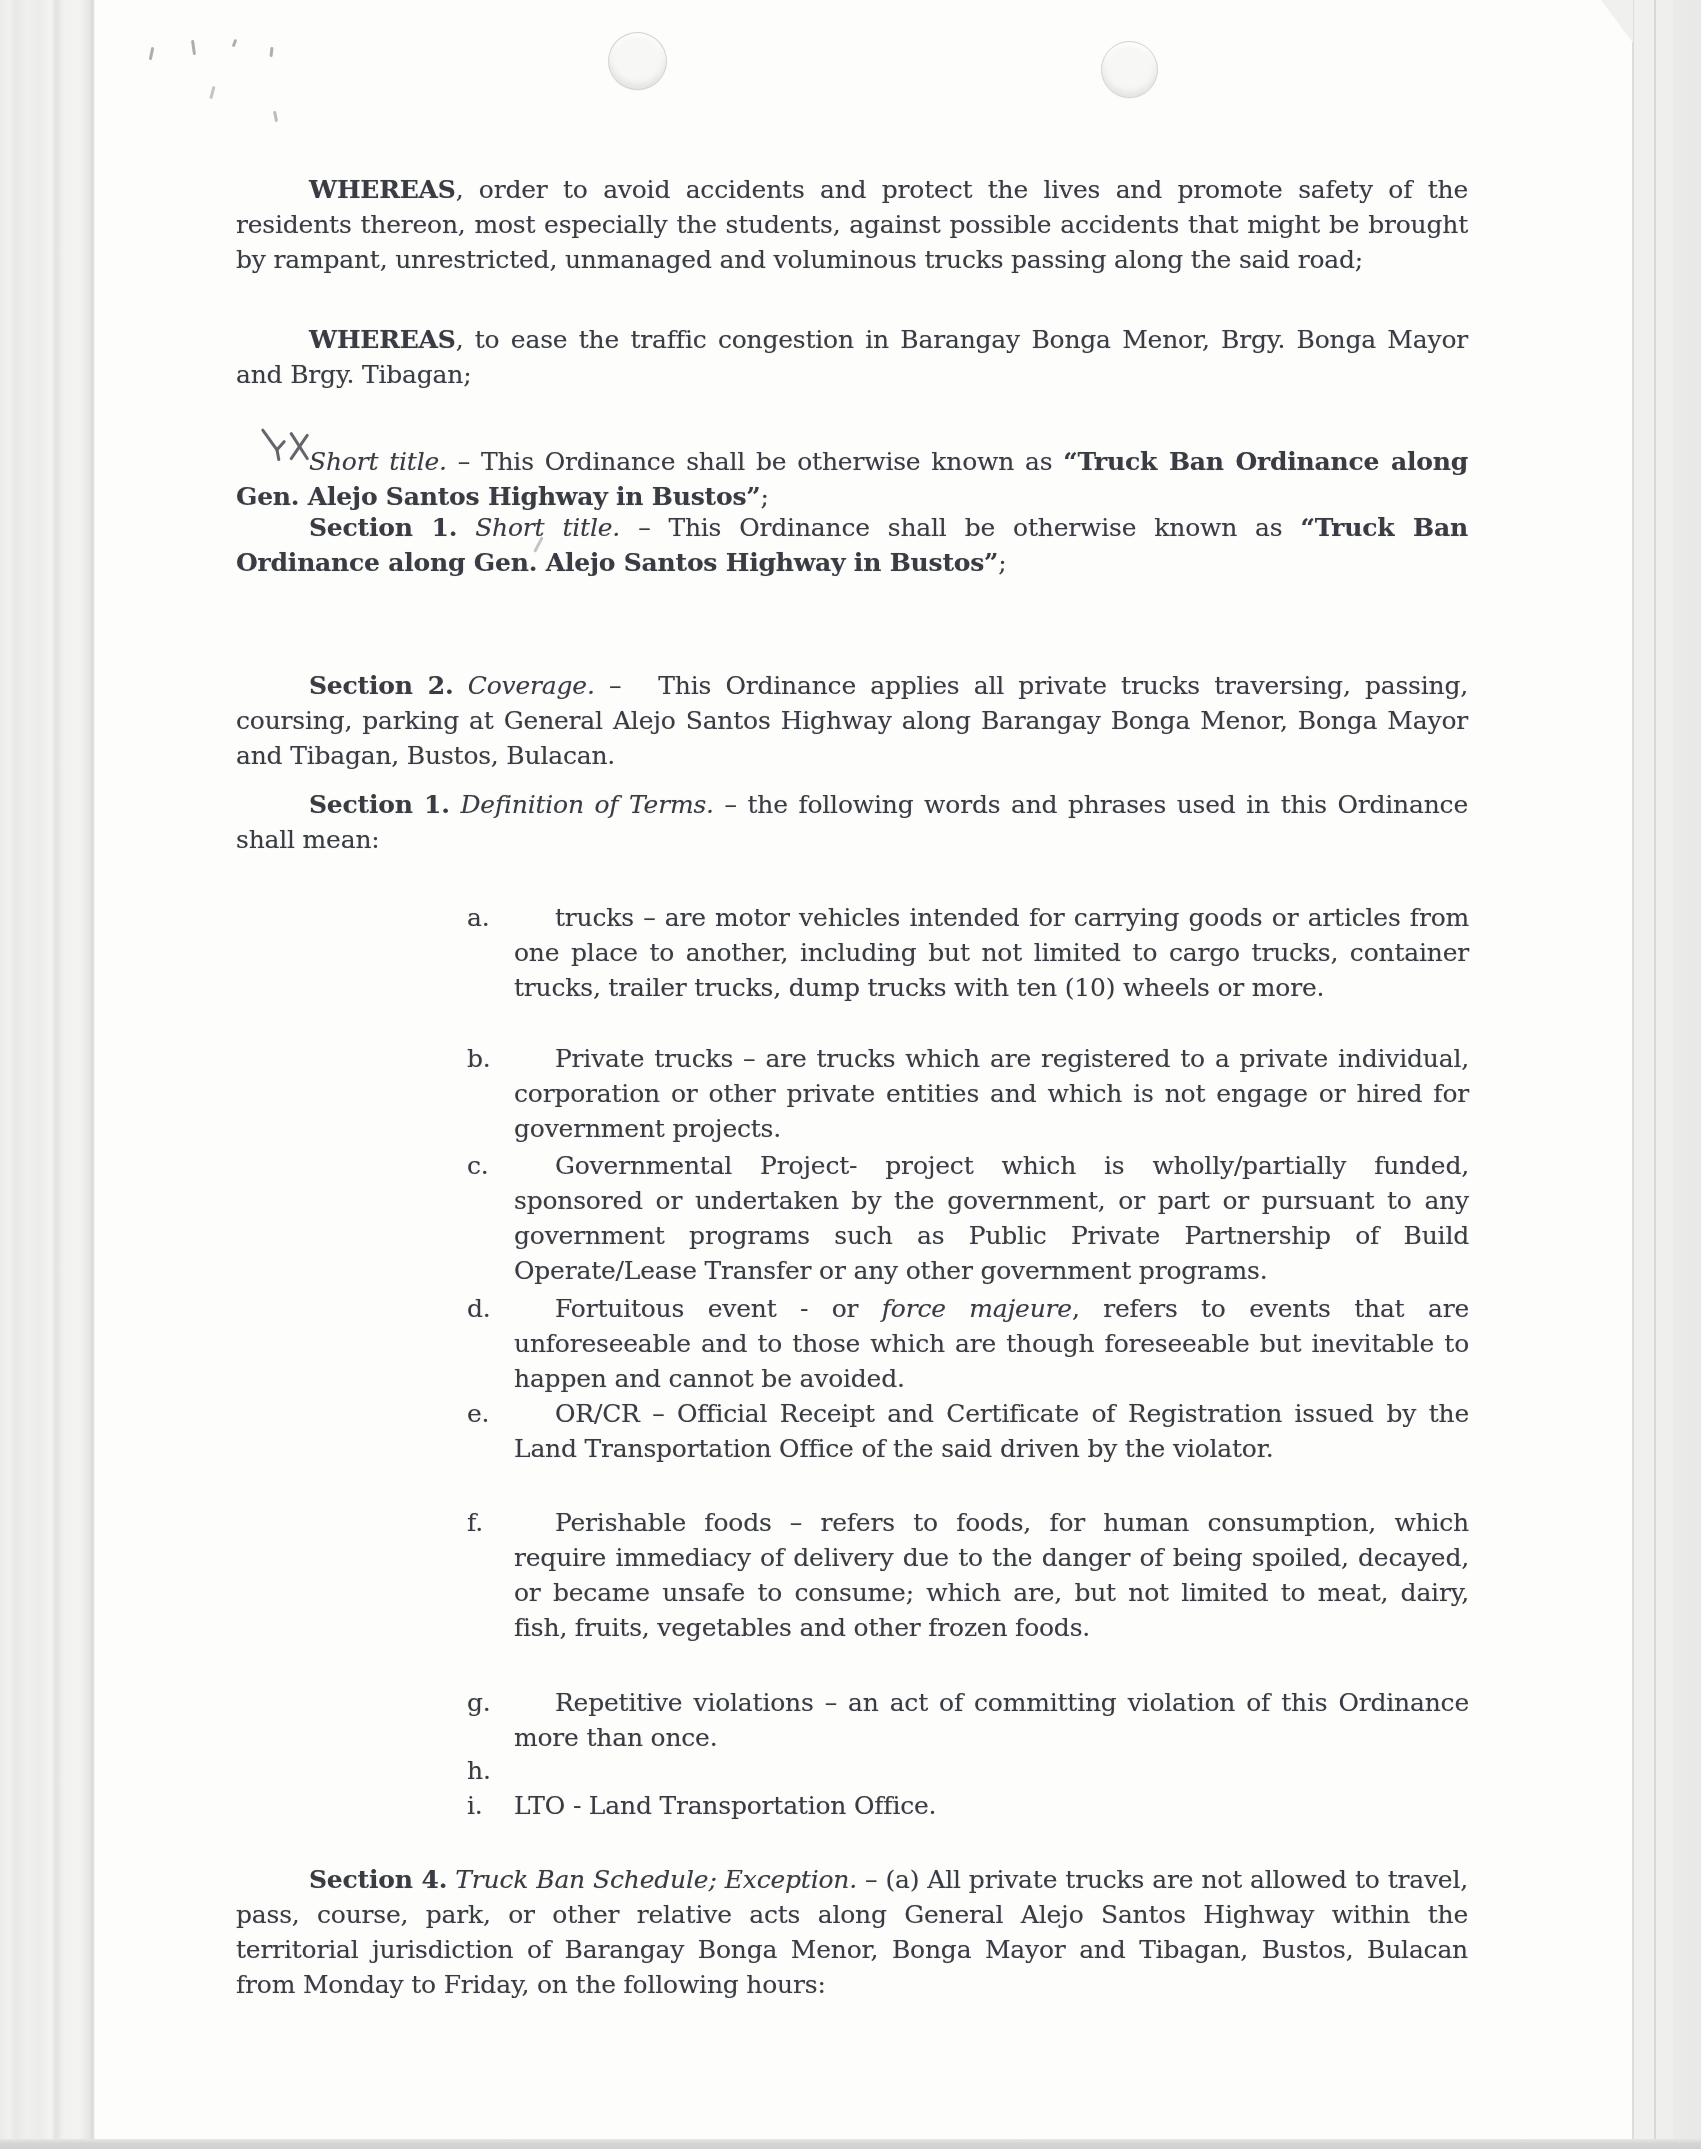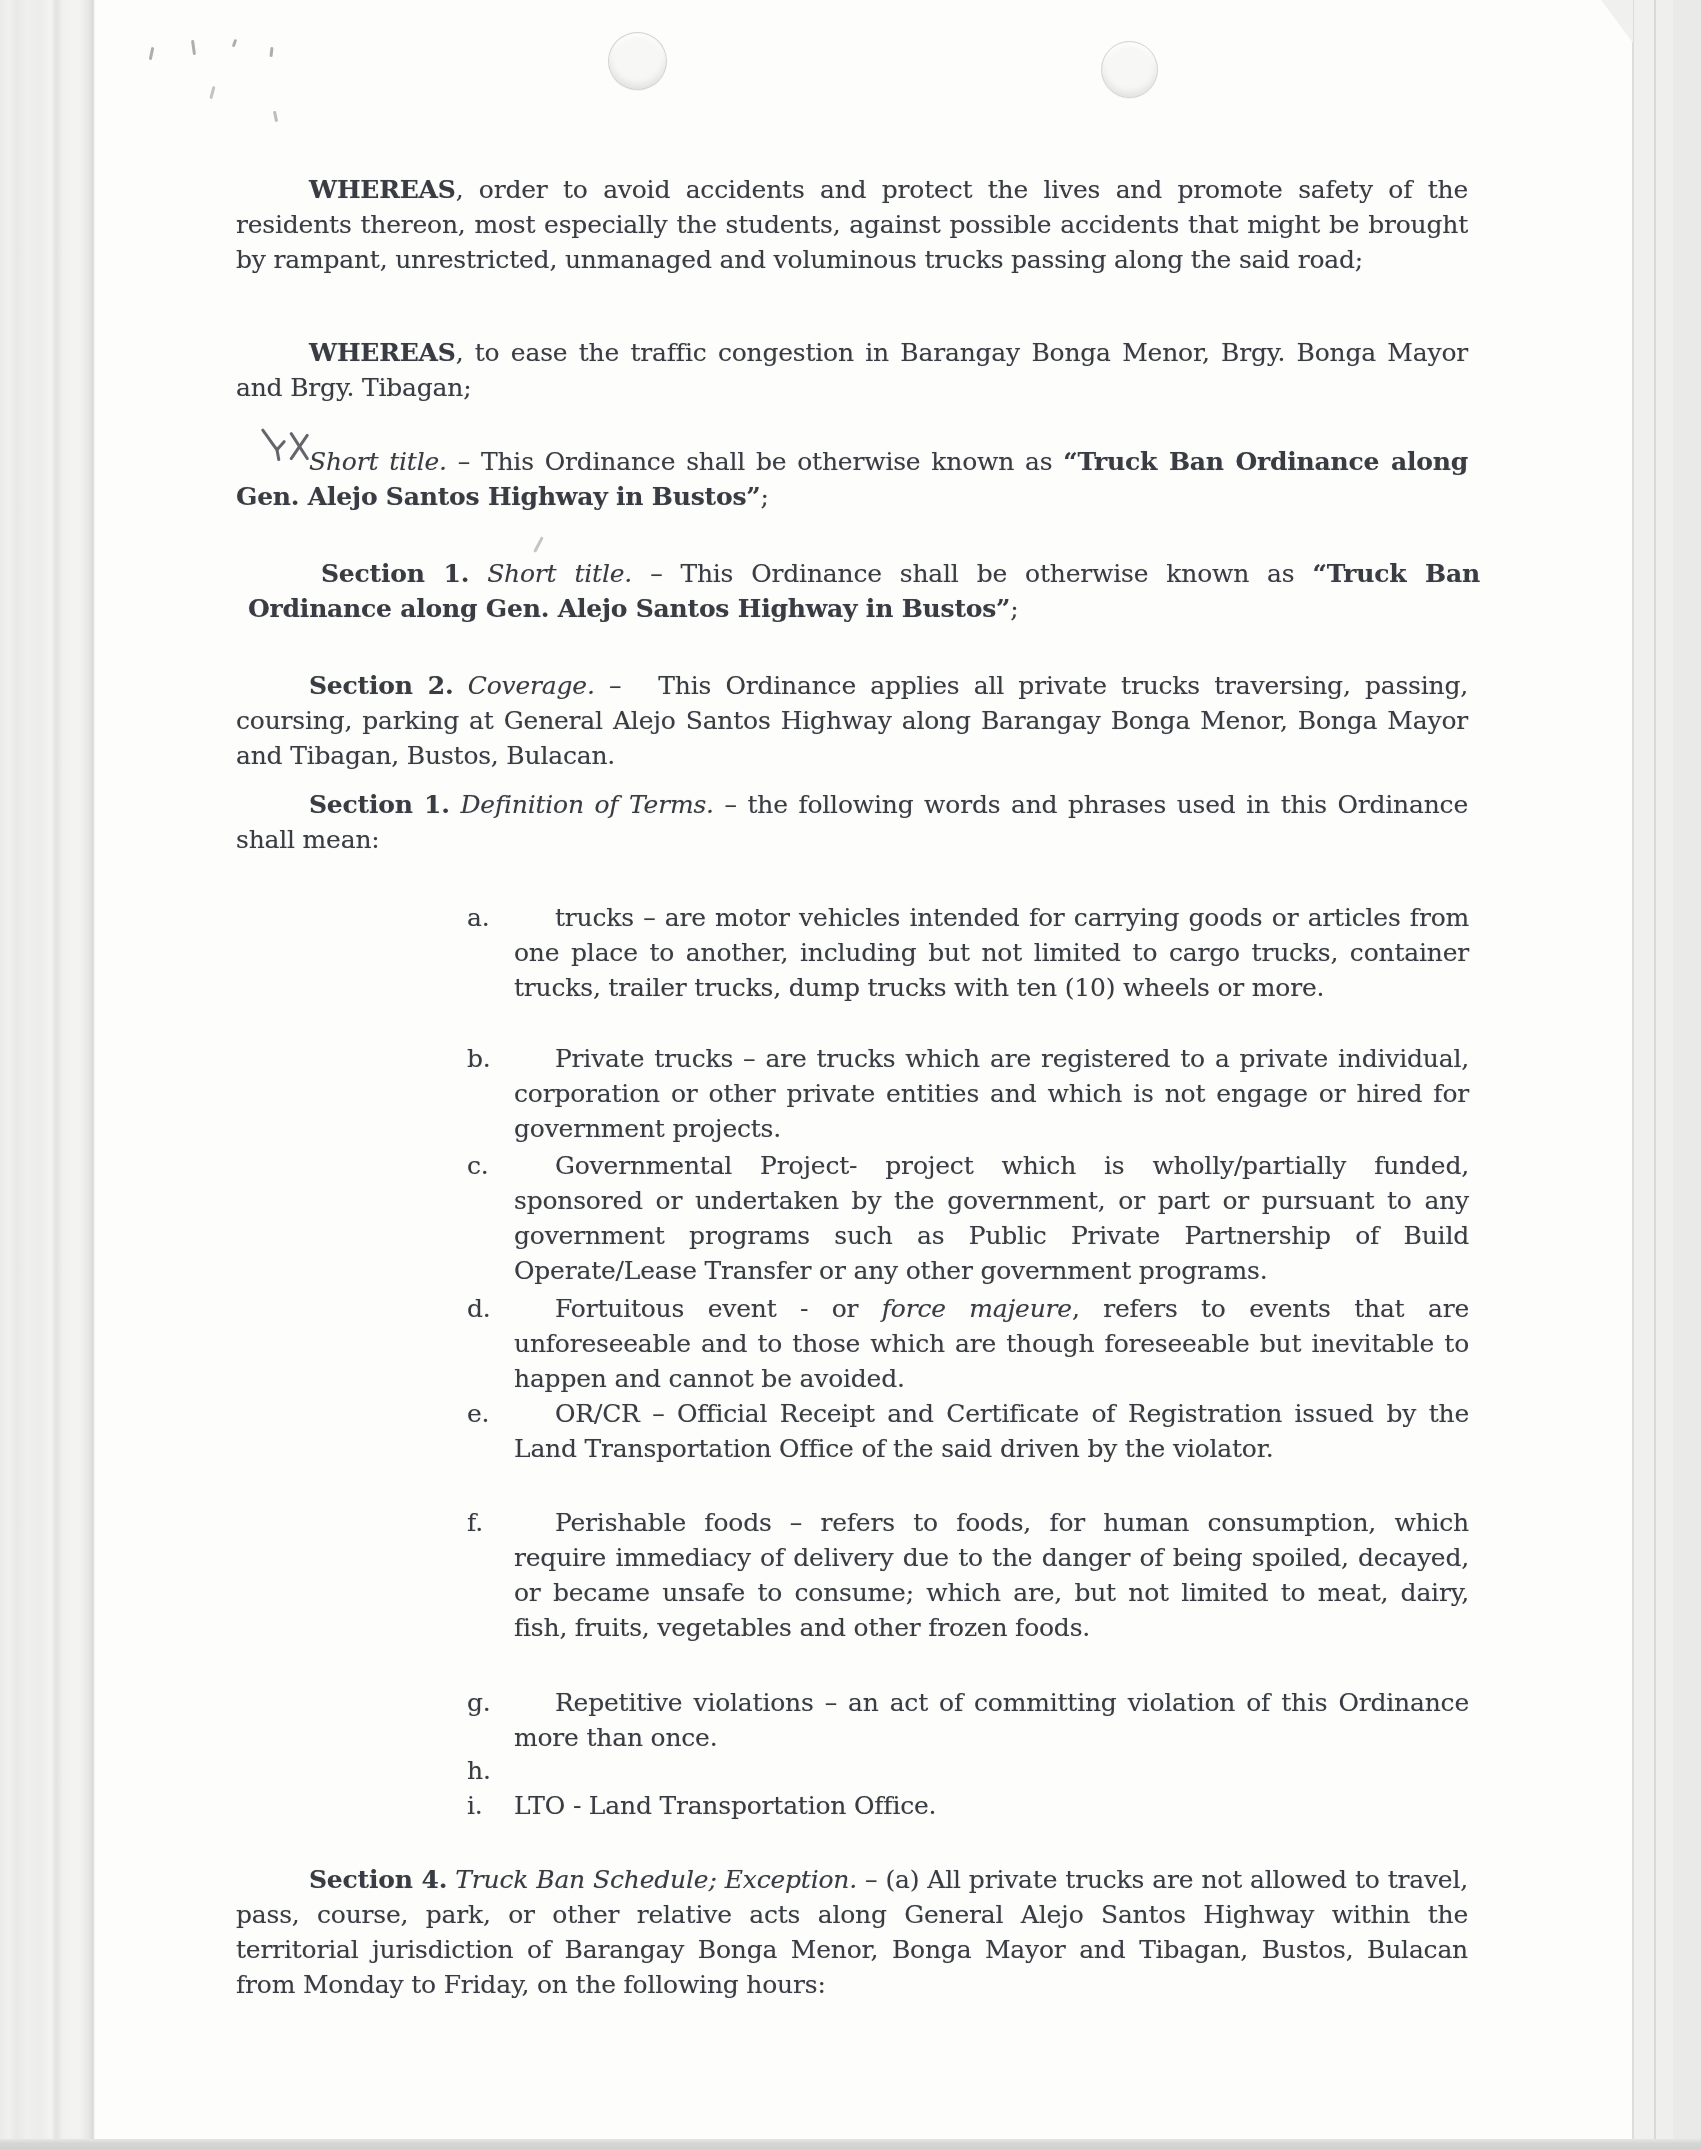--- a/index.html
+++ b/index.html
@@ -62,23 +62,23 @@
   <svg class="xmark" viewBox="0 0 58 54">
     <path d="M4,8 C10,16 15,24 20,30"></path>
     <path d="M20,30 L28,21"></path>
     <path d="M20,30 L22,41"></path>
     <path d="M36,12 L54,40"></path>
     <path d="M54,14 L36,40"></path>
   </svg>
 
   <div>
       <div class="block para" style="top: 172px;"><span class="r-b">WHEREAS</span><span>, order to avoid accidents and protect the lives and promote safety of the residents thereon, most especially the students, against possible accidents that might be brought by rampant, unrestricted, unmanaged and voluminous trucks passing along the said road;</span></div>
-      <div class="block para" style="top: 335px;"><span class="r-b">WHEREAS</span><span>, to ease the traffic congestion in Barangay Bonga Menor, Brgy. Bonga Mayor and Brgy. Tibagan;</span></div>
+      <div class="block para" style="top: 322px;"><span class="r-b">WHEREAS</span><span>, to ease the traffic congestion in Barangay Bonga Menor, Brgy. Bonga Mayor and Brgy. Tibagan;</span></div>
       <div class="block para" style="top: 444px;"><span class="r-i">Short title.</span><span> – This Ordinance shall be otherwise known as </span><span class="r-b">“Truck Ban Ordinance along Gen. Alejo Santos Highway in Bustos”</span><span>;</span></div>
-      <div class="block para" style="top: 556px; margin-left: 12px;"><span class="r-b">Section 1.</span><span> </span><span class="r-i">Short title.</span><span> – This Ordinance shall be otherwise known as </span><span class="r-b">“Truck Ban Ordinance along Gen. Alejo Santos Highway in Bustos”</span><span>;</span></div>
+      <div class="block para" style="top: 510px;"><span class="r-b">Section 1.</span><span> </span><span class="r-i">Short title.</span><span> – This Ordinance shall be otherwise known as </span><span class="r-b">“Truck Ban Ordinance along Gen. Alejo Santos Highway in Bustos”</span><span>;</span></div>
       <div class="block para" style="top: 668px;"><span class="r-b">Section 2.</span><span> </span><span class="r-i">Coverage.</span><span> –  This Ordinance applies all private trucks traversing, passing, coursing, parking at General Alejo Santos Highway along Barangay Bonga Menor, Bonga Mayor and Tibagan, Bustos, Bulacan.</span></div>
       <div class="block para" style="top: 787px;"><span class="r-b">Section 1.</span><span> </span><span class="r-i">Definition of Terms.</span><span> – the following words and phrases used in this Ordinance shall mean:</span></div>
       <div class="block item" style="top: 900px;"><span class="label">a.</span><span>trucks – are motor vehicles intended for carrying goods or articles from one place to another, including but not limited to cargo trucks, container trucks, trailer trucks, dump trucks with ten (10) wheels or more.</span></div>
       <div class="block item" style="top: 1041px;"><span class="label">b.</span><span>Private trucks – are trucks which are registered to a private individual, corporation or other private entities and which is not engage or hired for government projects.</span></div>
       <div class="block item" style="top: 1148px;"><span class="label">c.</span><span>Governmental Project- project which is wholly/partially funded, sponsored or undertaken by the government, or part or pursuant to any government programs such as Public Private Partnership of Build Operate/Lease Transfer or any other government programs.</span></div>
       <div class="block item" style="top: 1291px;"><span class="label">d.</span><span>Fortuitous event  - or </span><span class="r-i">force majeure</span><span>, refers to events that are unforeseeable and to those which are though foreseeable but inevitable to happen and cannot be avoided.</span></div>
       <div class="block item" style="top: 1396px;"><span class="label">e.</span><span>OR/CR – Official Receipt and Certificate of Registration issued by the Land Transportation Office of the said driven by the violator.</span></div>
       <div class="block item" style="top: 1505px;"><span class="label">f.</span><span>Perishable foods – refers to foods, for human consumption, which require immediacy of delivery due to the danger of being spoiled, decayed, or became unsafe to consume; which are, but not limited to meat, dairy, fish, fruits, vegetables and other frozen foods.</span></div>
       <div class="block item" style="top: 1685px;"><span class="label">g.</span><span>Repetitive violations – an act of committing violation of this Ordinance more than once.</span></div>
       <div class="block item" style="top: 1753px;"><span class="label">h.</span></div>

